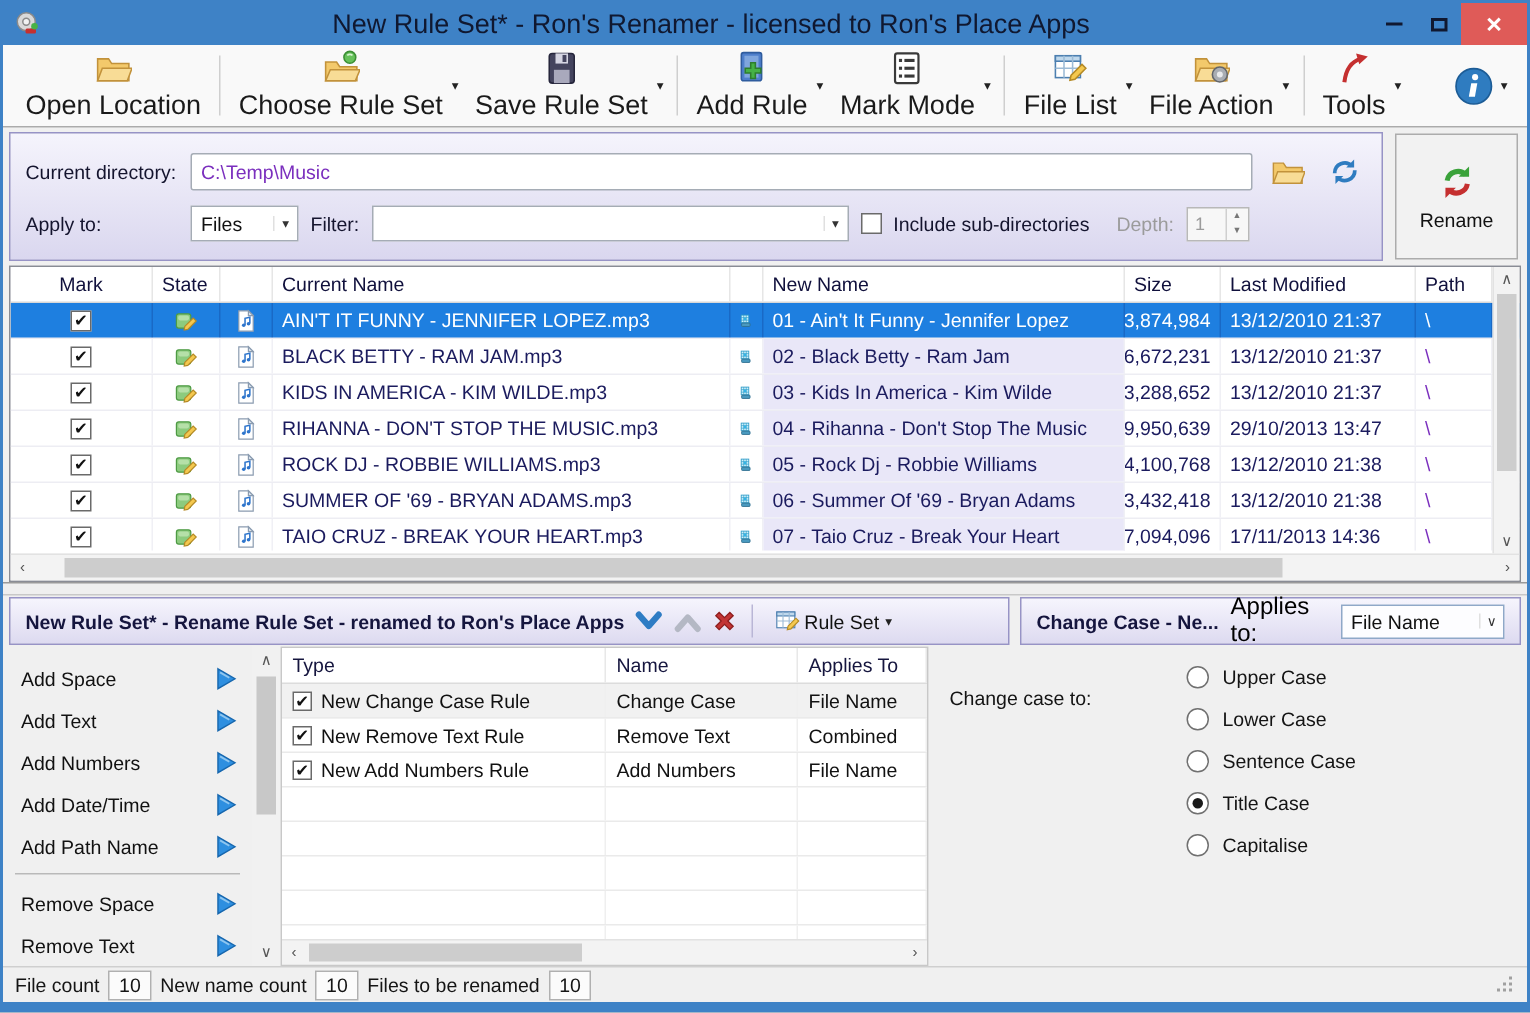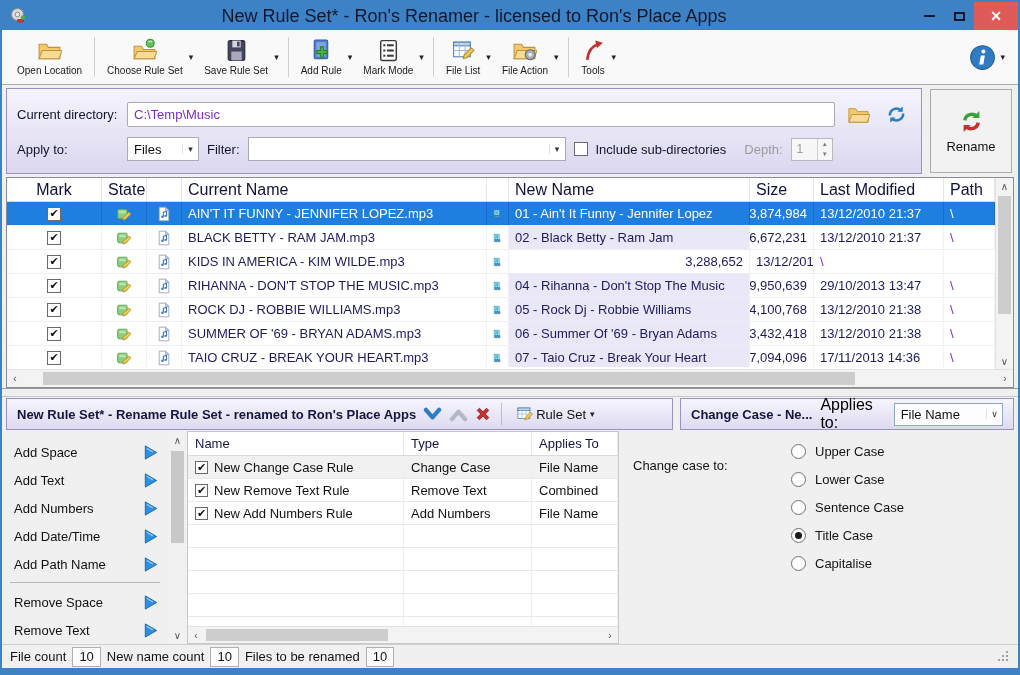--- a/index.html
+++ b/index.html
@@ -16,21 +16,21 @@
   .winbtn .maxglyph{ width:11px; height:9px; border:2px solid #101830; }
   .closebtn{ width:44px; height:28px; background:var(--c-close); color:#fff; font-size:14px; font-weight:bold;
              display:flex; align-items:center; justify-content:center; }
 
   
   .toolbar{ height:55px; flex:0 0 auto; background:#F9F9F9; border-bottom:1px solid #ABABAB;
             display:flex; align-items:center; padding:0 8px; }
   .tb-item{ display:flex; align-items:center; height:48px; padding:2px 3px; }
   .tb-main{ display:flex; flex-direction:column; align-items:center; justify-content:center; gap:2px; padding:0 4px; }
   .tb-ic{ width:25px; height:25px; }
-  .tb-label{ font-size:10px; color:#1A1A1A; white-space:nowrap; }
+  .tb-label{ font-size:18px; color:#1A1A1A; white-space:nowrap; }
   .tb-caret{ font-size:9px; color:#222; margin:0 1px 0 2px; align-self:center; }
   .tb-sep{ width:1px; height:40px; background:#CFCFCF; margin:0 5px; }
   .tb-info{ margin-left:auto; display:flex; align-items:center; gap:2px; padding-right:4px; }
   .info-ic{ width:27px; height:27px; }
 
   
   .dirwrap{ height:92px; flex:0 0 auto; display:flex; gap:6px; padding:3px 4px; }
   .dirpanel{ flex:1; border:1px solid #9793C6; background:linear-gradient(#F5F4FC,#DAD7EF);
              display:flex; flex-direction:column; justify-content:center; gap:9px; padding:6px 10px; }
   .dp-row{ display:flex; align-items:center; gap:8px; font-size:13px; color:#14142E; }
@@ -52,21 +52,21 @@
   .spin-btns{ width:15px; height:100%; border-left:1px solid #CFCFCF; display:flex; flex-direction:column; }
   .spin-btns span{ flex:1; font-size:6px; color:#777; display:flex; align-items:center; justify-content:center; }
   .rename-area{ width:86px; display:flex; }
   .rename-btn{ flex:1; margin:1px 2px; background:#F2F2F2; border:1px solid #ACACAC; display:flex; flex-direction:column;
                align-items:center; justify-content:center; gap:4px; font-size:13px; color:#111; }
   .rename-btn .icn{ width:27px; height:27px; }
 
   
   .ftable{ margin:0 4px; height:211px; flex:0 0 auto; border:1px solid #898C95; background:#fff; position:relative; overflow:hidden; }
   .fcols{ display:grid; grid-template-columns:95px 45px 35px 305px 22px 241px 64px 130px 51px; }
-  .fhead{ height:24px; border-bottom:1px solid #D8D8D8; font-size:16px; color:#10103C; }
+  .fhead{ height:24px; border-bottom:1px solid #D8D8D8; font-size:13px; color:#10103C; }
   .fhead .hcell{ display:flex; align-items:center; padding:0 6px; border-right:1px solid #E6E6E6; overflow:hidden; }
   .fhead .hcell.center{ justify-content:center; }
   .frows{ height:165px; overflow:hidden; }
   .frow{ height:24px; font-size:13px; color:#1B1B5E; border-bottom:1px solid #EDEDF3; }
   .fcell{ display:flex; align-items:center; padding:0 6px; border-right:1px solid #F0F0F5; overflow:hidden; white-space:nowrap; }
   .fcell.center{ justify-content:center; }
   .fcell.right{ justify-content:flex-end; }
   .fcell .icn{ width:16px; height:16px; }
   .fcell.newname{ background:var(--c-newcol); }
   .fcell.pathcell{ color:var(--c-dirtext); }
@@ -473,20 +473,21 @@
           <div class="fcell center">
             <span class="icn">
               <svg viewBox="0 0 16 16" style="width: 100%; height: 100%; display: block;">
                 <rect x="2" y="1" width="9" height="9" fill="#CFF1FB" stroke="#2E9BC8"></rect>
                 <path d="M2 4h9M2 7h9M5 1v9M8 1v9" stroke="#2E9BC8" stroke-width=".8"></path>
                 <rect x="5" y="4" width="3" height="3" fill="#35B5E5"></rect>
                 <rect x="2.5" y="10.5" width="10" height="4" rx="1" fill="#4A9AC0" stroke="#2E6E90"></rect>
               </svg>
             </span>
           </div>
+          <div class="fcell newname">03 - Kids In America - Kim Wilde</div>
           <div class="fcell right">3,288,652</div>
           <div class="fcell">13/12/2010 21:37</div>
           <div class="fcell pathcell">\</div>
         </div>
         <div class="frow fcols">
           <div class="fcell center">
             <span class="cb">✔</span>
           </div>
           <div class="fcell center">
             <span class="icn">
@@ -768,22 +769,22 @@
           </span>
         </div>
       </div>
     <div class="sbscroll">
       <span class="sb-arrow up">∧</span>
       <span class="thumb"></span>
       <span class="sb-arrow down">∨</span>
     </div>
     <div class="rtable">
       <div class="rthead rcols" id="rthead">
+          <div class="hcell">Type</div>
           <div class="hcell">Name</div>
-          <div class="hcell">Type</div>
           <div class="hcell">Applies To</div>
         </div>
       <div id="rtrows">
           <div class="rrow rcols selected">
             <div class="rcell">
               <span class="cb" style="width: 13px; height: 13px;">✔</span>
               <span>New Change Case Rule</span>
             </div>
             <div class="rcell">Change Case</div>
             <div class="rcell">File Name</div>

